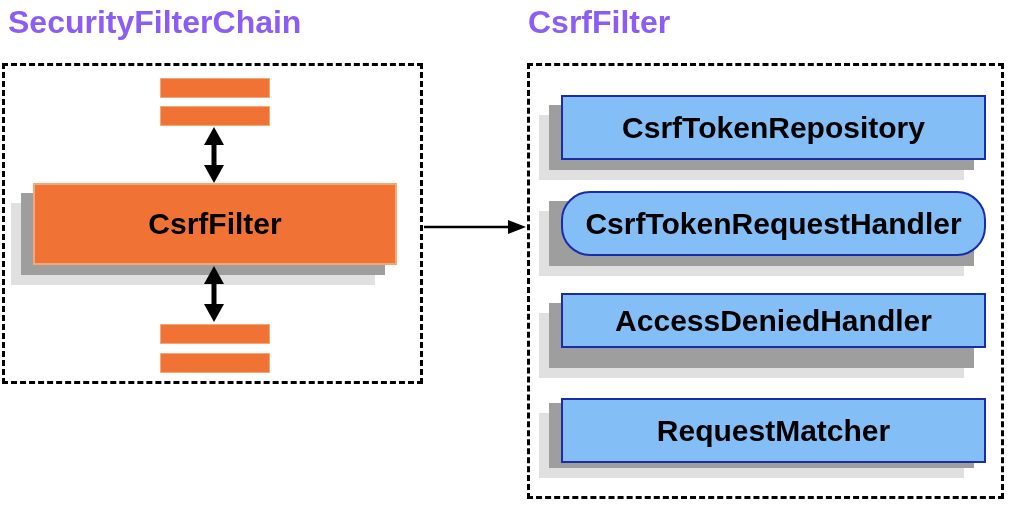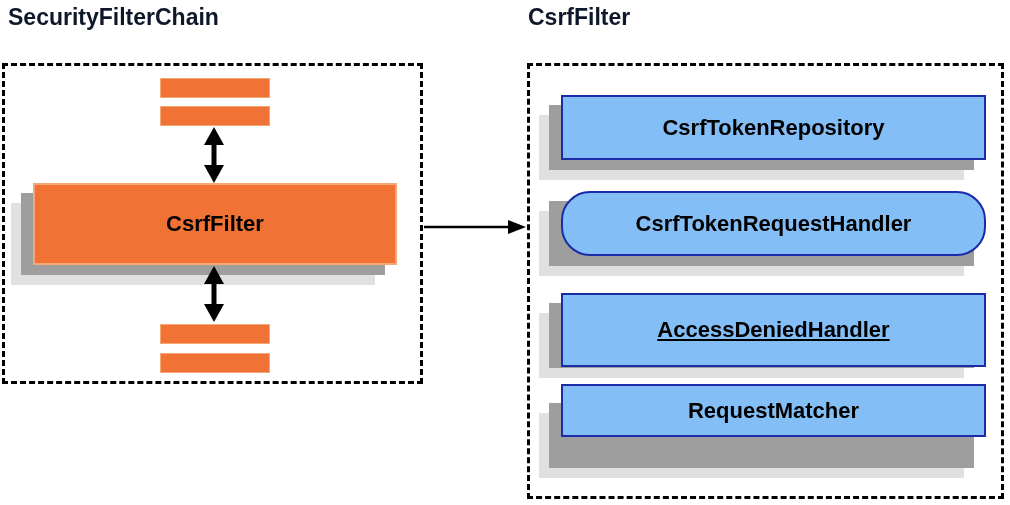--- a/index.html
+++ b/index.html
@@ -6,42 +6,42 @@
   .canvas {
     position: relative;
     width: 1010px;
     height: 505px;
     background: #ffffff;
     font-family: "Liberation Sans", sans-serif;
     overflow: hidden;
   }
   .abs { position: absolute; box-sizing: border-box; }
   .title {
-    font-size: 23px;
+    font-size: 32px;
     font-weight: bold;
-    color: #0f172a;
+    color: #8b5cf6;
     white-space: nowrap;
     line-height: 1.1;
   }
   .dashed-box {
     border: 3px dashed #000000;
     background: transparent;
   }
   .bar {
     background: var(--orange);
     border: 1px solid var(--orange-border);
   }
   .shadow-mid  { background: var(--shadow-mid); }
   .shadow-light{ background: var(--shadow-light); }
   .main-box {
     display: flex;
     align-items: center;
     justify-content: center;
     font-weight: bold;
-    font-size: 22px;
+    font-size: 30px;
     color: #000000;
     white-space: nowrap;
   }
   .orange-main {
     background: var(--orange);
     border: 2px solid var(--orange-border);
   }
   .blue-main {
     background: var(--blue-fill);
     border: 2px solid var(--blue-border);
@@ -98,23 +98,23 @@
   </div>
 
   <div class="abs shadow-light" style="left:539px; top:211px; width:425px; height:65px;"></div>
   <div class="abs shadow-mid" style="left:549px; top:201px; width:425px; height:65px;"></div>
   <div class="abs main-box blue-main" style="left:561px; top:191px; width:425px; height:65px;border-radius:29px;">
     <span>CsrfTokenRequestHandler</span>
   </div>
 
   <div class="abs shadow-light" style="left:539px; top:313px; width:425px; height:65px;"></div>
   <div class="abs shadow-mid" style="left:549px; top:303px; width:425px; height:65px;"></div>
-  <div class="abs main-box blue-main" style="left:561px; top:293px; width:425px; height:74px;text-decoration:underline;">
+  <div class="abs main-box blue-main" style="left:561px; top:293px; width:425px; height:55px;">
     <span>AccessDeniedHandler</span>
   </div>
 
   <div class="abs shadow-light" style="left:539px; top:413px; width:425px; height:65px;"></div>
   <div class="abs shadow-mid" style="left:549px; top:403px; width:425px; height:65px;"></div>
-  <div class="abs main-box blue-main" style="left:561px; top:384px; width:425px; height:53px;">
+  <div class="abs main-box blue-main" style="left:561px; top:398px; width:425px; height:65px;">
     <span>RequestMatcher</span>
   </div>
 
 </div>
 
 </body></html>

